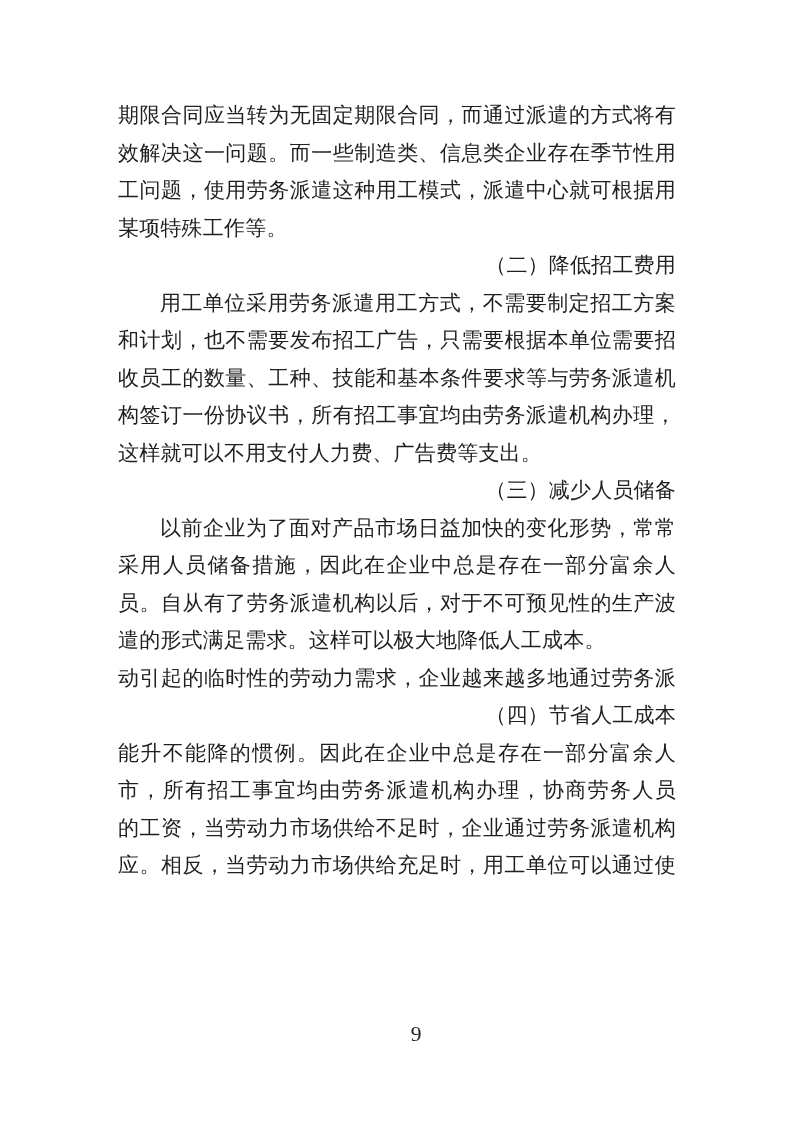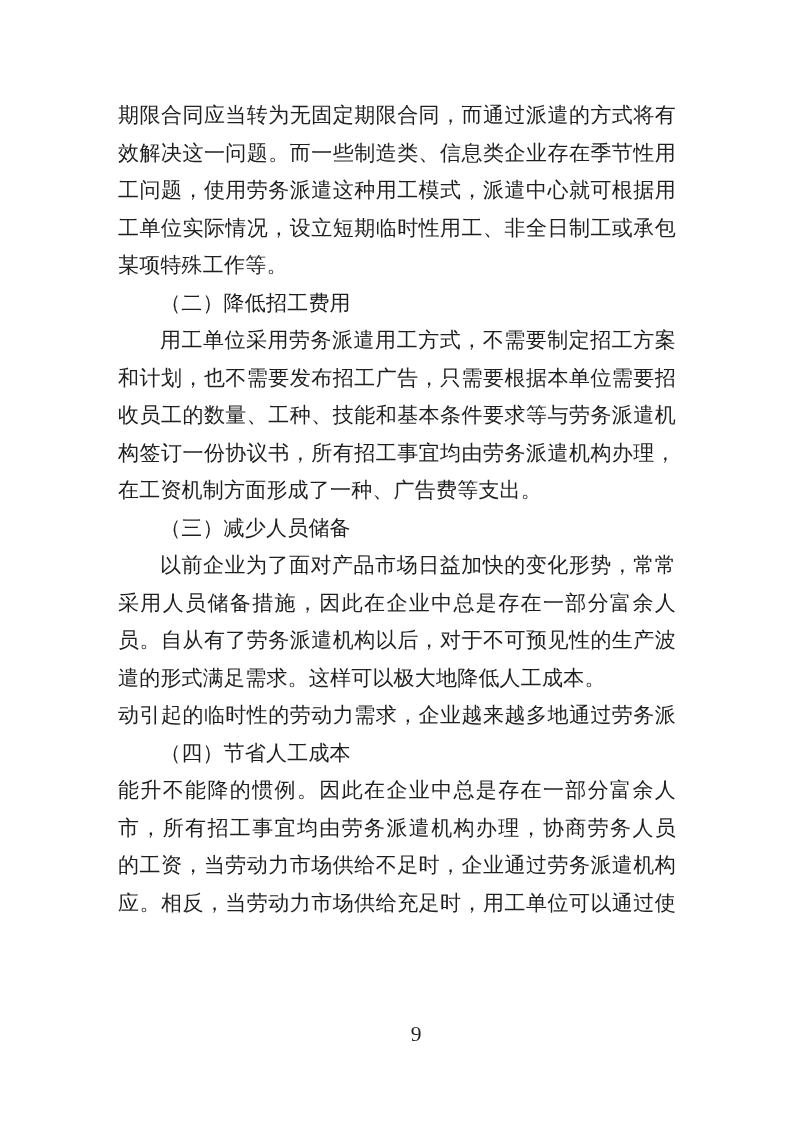--- a/index.html
+++ b/index.html
@@ -32,21 +32,21 @@
   
   .line.fill {
     text-align: justify;
     text-align-last: justify;
     white-space: normal;
   }
   .line.indent {
     padding-left: 42px;
   }
   .line.heading {
-    text-align: left;
+    text-align: right;
   }
   .footer {
     position: absolute;
     left: 0;
     top: 1022px;
     width: 793px;
     box-sizing: border-box;
     padding-left: 39px;
     text-align: center;
     font-size: 21.5px;
@@ -55,28 +55,27 @@
   }
 </style>
 </head>
 <body>
 
 <div class="page">
   <div class="content" id="content">
       <div class="line fill">期限合同应当转为无固定期限合同，而通过派遣的方式将有</div>
       <div class="line fill">效解决这一问题。而一些制造类、信息类企业存在季节性用</div>
       <div class="line fill">工问题，使用劳务派遣这种用工模式，派遣中心就可根据用</div>
-      <div class="line fill">工单位实际情况，设立短期临时性用工、非全日制工或承包</div>
       <div class="line">某项特殊工作等。</div>
       <div class="line heading indent">（二）降低招工费用</div>
       <div class="line indent fill">用工单位采用劳务派遣用工方式，不需要制定招工方案</div>
       <div class="line fill">和计划，也不需要发布招工广告，只需要根据本单位需要招</div>
       <div class="line fill">收员工的数量、工种、技能和基本条件要求等与劳务派遣机</div>
       <div class="line fill">构签订一份协议书，所有招工事宜均由劳务派遣机构办理，</div>
-      <div class="line">在工资机制方面形成了一种、广告费等支出。</div>
+      <div class="line">这样就可以不用支付人力费、广告费等支出。</div>
       <div class="line heading indent">（三）减少人员储备</div>
       <div class="line indent fill">以前企业为了面对产品市场日益加快的变化形势，常常</div>
       <div class="line fill">采用人员储备措施，因此在企业中总是存在一部分富余人</div>
       <div class="line fill">员。自从有了劳务派遣机构以后，对于不可预见性的生产波</div>
       <div class="line">遣的形式满足需求。这样可以极大地降低人工成本。</div>
       <div class="line fill">动引起的临时性的劳动力需求，企业越来越多地通过劳务派</div>
       <div class="line heading indent">（四）节省人工成本</div>
       <div class="line fill">能升不能降的惯例。因此在企业中总是存在一部分富余人</div>
       <div class="line fill">市，所有招工事宜均由劳务派遣机构办理，协商劳务人员</div>
       <div class="line fill">的工资，当劳动力市场供给不足时，企业通过劳务派遣机构</div>

